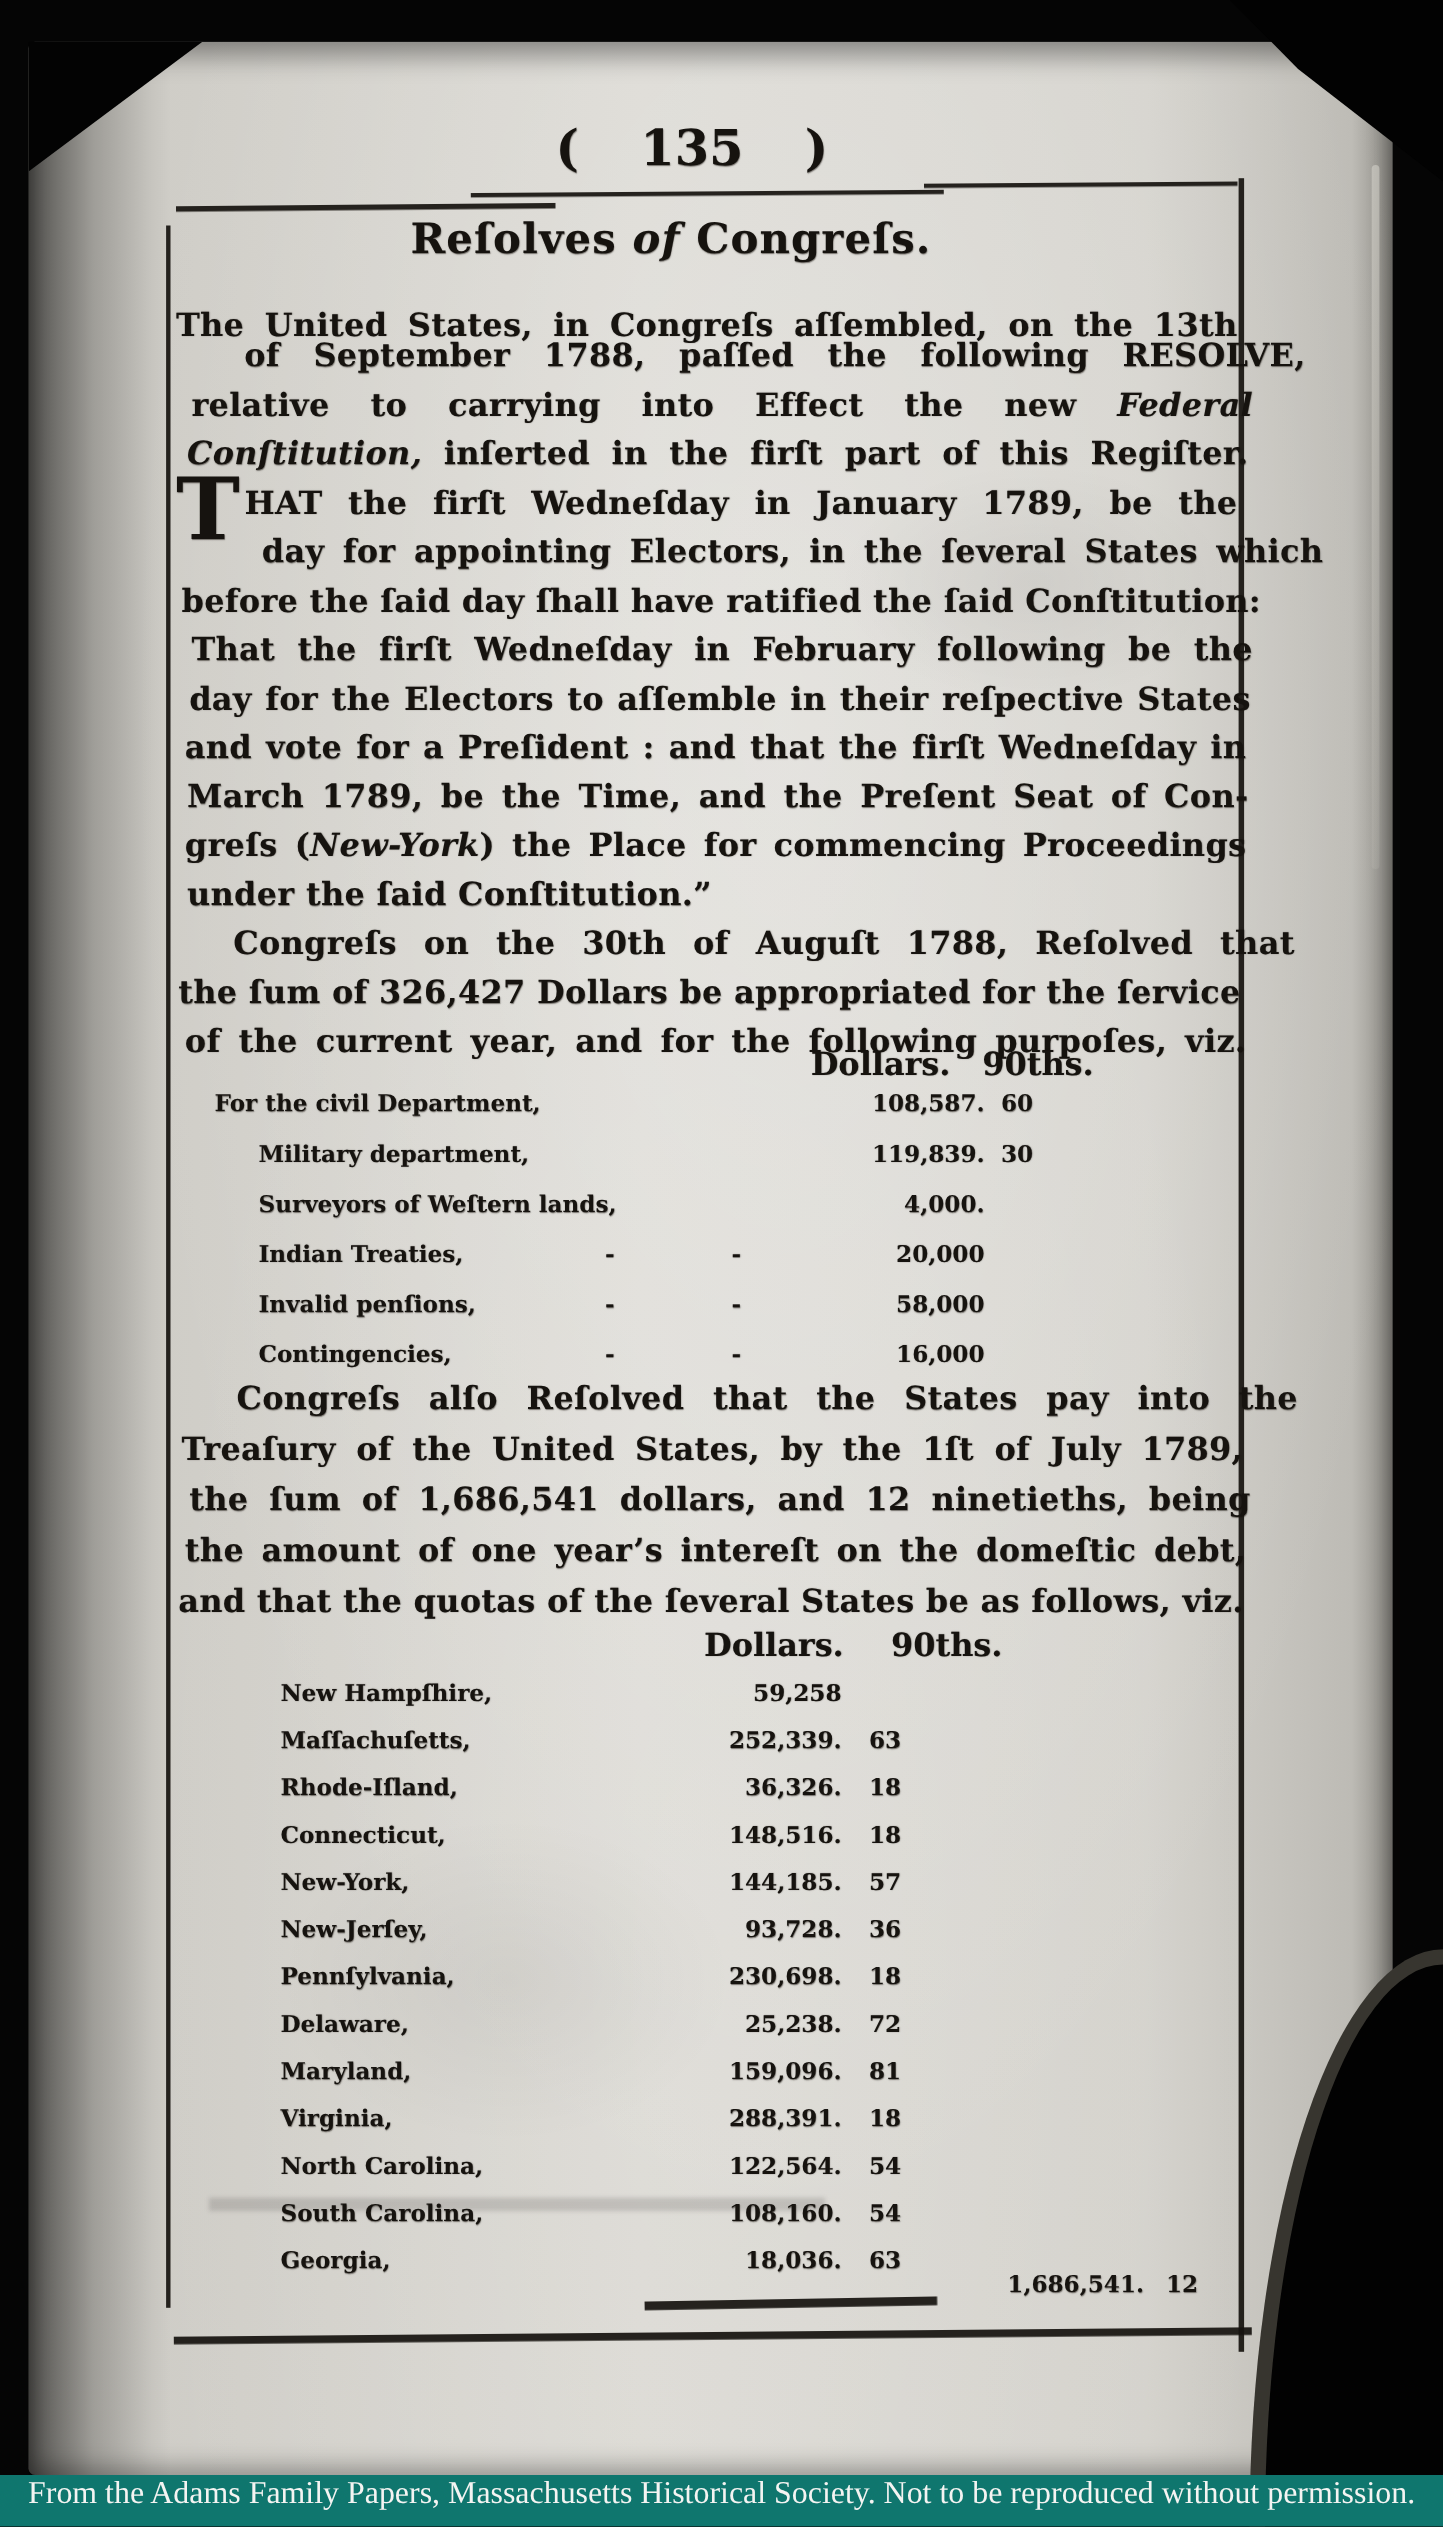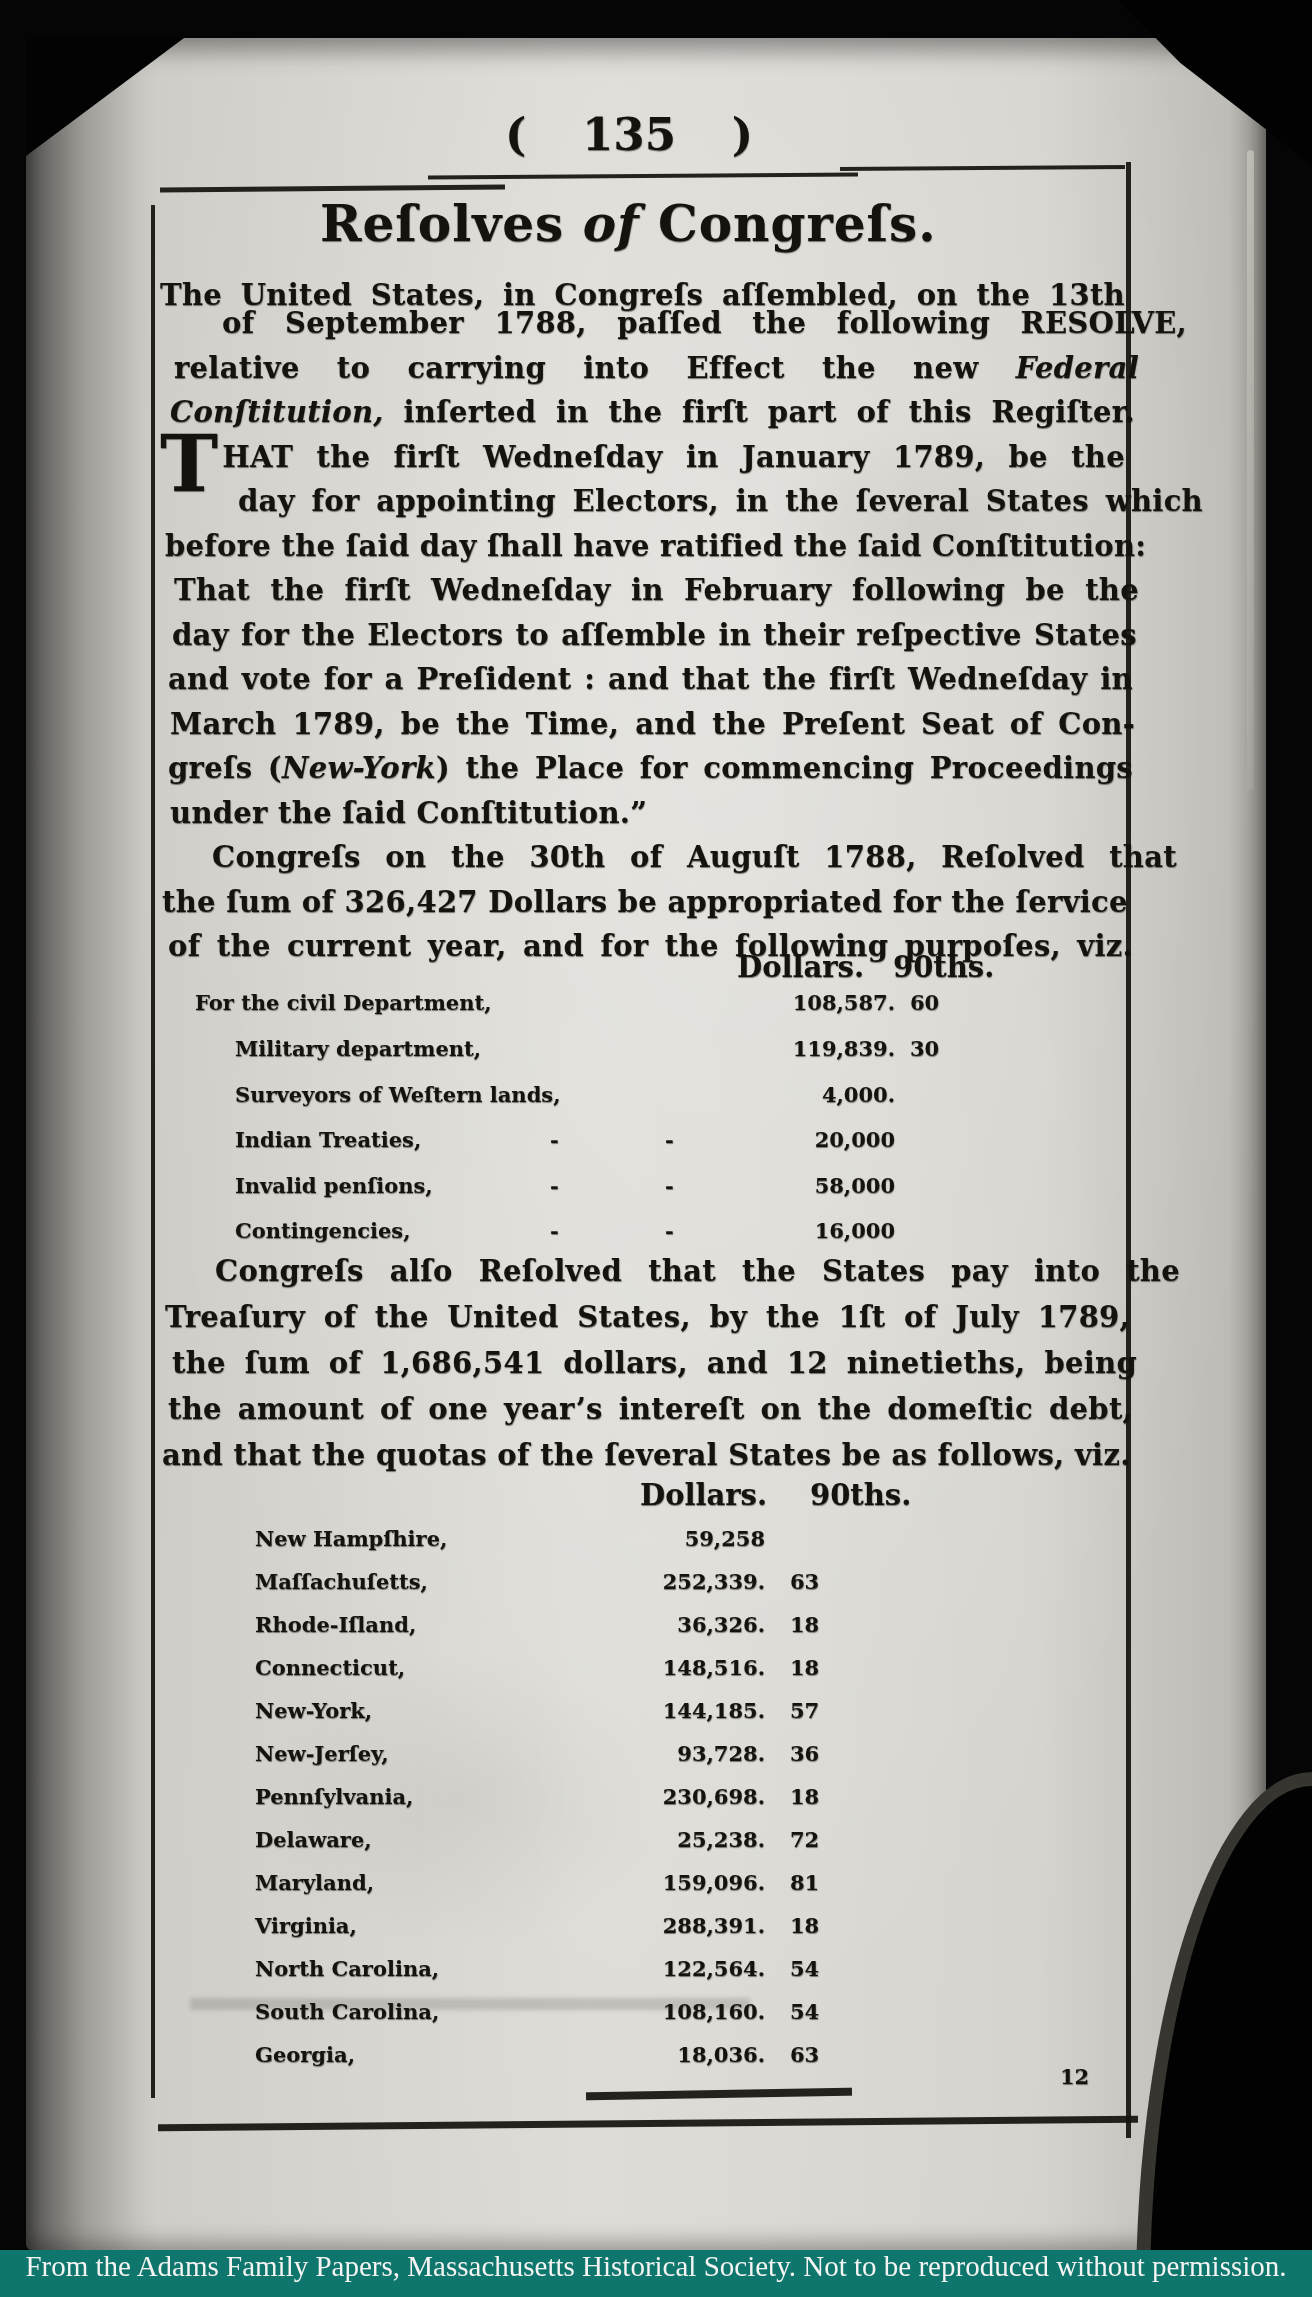--- a/index.html
+++ b/index.html
@@ -27,21 +27,21 @@
              border-radius:100% 0 0 0;}
   #curl{position:absolute;left:1150px;top:1786px;width:162px;height:511px;background:#020202;
         border-radius:100% 0 0 0;}
   
   .ink{color:#16130f;text-shadow:0.4px 0.6px 1.1px rgba(28,22,16,0.55);}
   .rule{position:absolute;background:#16130f;filter:blur(0.4px);opacity:0.92;}
   #print{position:absolute;left:0;top:0;width:1312px;height:2297px;}
   #page-number{position:absolute;left:505px;top:108px;width:248px;display:flex;
                justify-content:space-between;font-size:45px;font-weight:700;}
   #doc-title{position:absolute;left:320px;top:194px;width:580px;text-align:center;
-             font-size:50px;font-weight:700;letter-spacing:1px;white-space:nowrap;}
+             font-size:38px;font-weight:700;letter-spacing:1px;white-space:nowrap;}
   .it{font-style:italic;}
   .bline{position:absolute;left:160px;width:965px;font-size:29px;font-weight:700;
          letter-spacing:0.3px;white-space:nowrap;text-align:justify;text-align-last:justify;
          height:40px;overflow:visible;}
   .bline.noj{text-align:left;text-align-last:left;}
   .initial{float:left;font-size:78px;line-height:56px;margin:-4px 4px 0 0;}
   .trow{position:absolute;left:160px;width:1000px;height:42px;font-size:21px;font-weight:700;}
   .trow span{position:absolute;white-space:pre;}
   .colhead{position:absolute;font-size:29px;font-weight:700;}
   .t1label{left:75px;} .t1label.first{left:35px;}
@@ -228,20 +228,21 @@
           <span class="t2n">54</span>
         </div>
       <div class="trow ink" style="top:2042px;">
           <span class="t2label">Georgia,</span>
           <span class="t2dollars">18,036.</span>
           <span class="t2n">63</span>
         </div>
 
       <div class="rule" style="left:586px;top:2090px;width:266px;height:8px;transform:rotate(-1deg);"></div>
       <div class="trow ink" style="top:2064px;">
+        <span class="totdollars">1,686,541.</span>
         <span class="totn">12</span>
       </div>
     </div>
   </div>
 
   <div id="gutter"></div>
   <div id="corner-tl"></div>
   <div id="corner-tr"></div>
   <div id="edge-strip"></div>
   <div id="curl-edge"></div>

